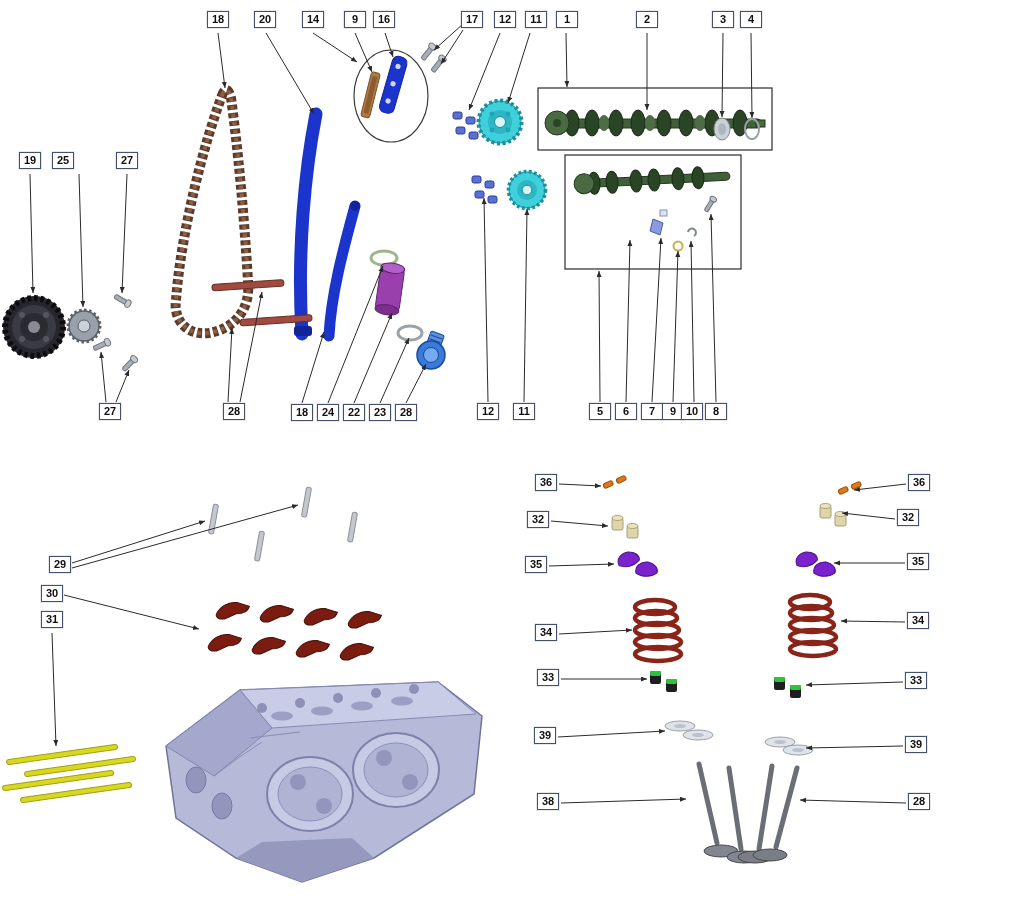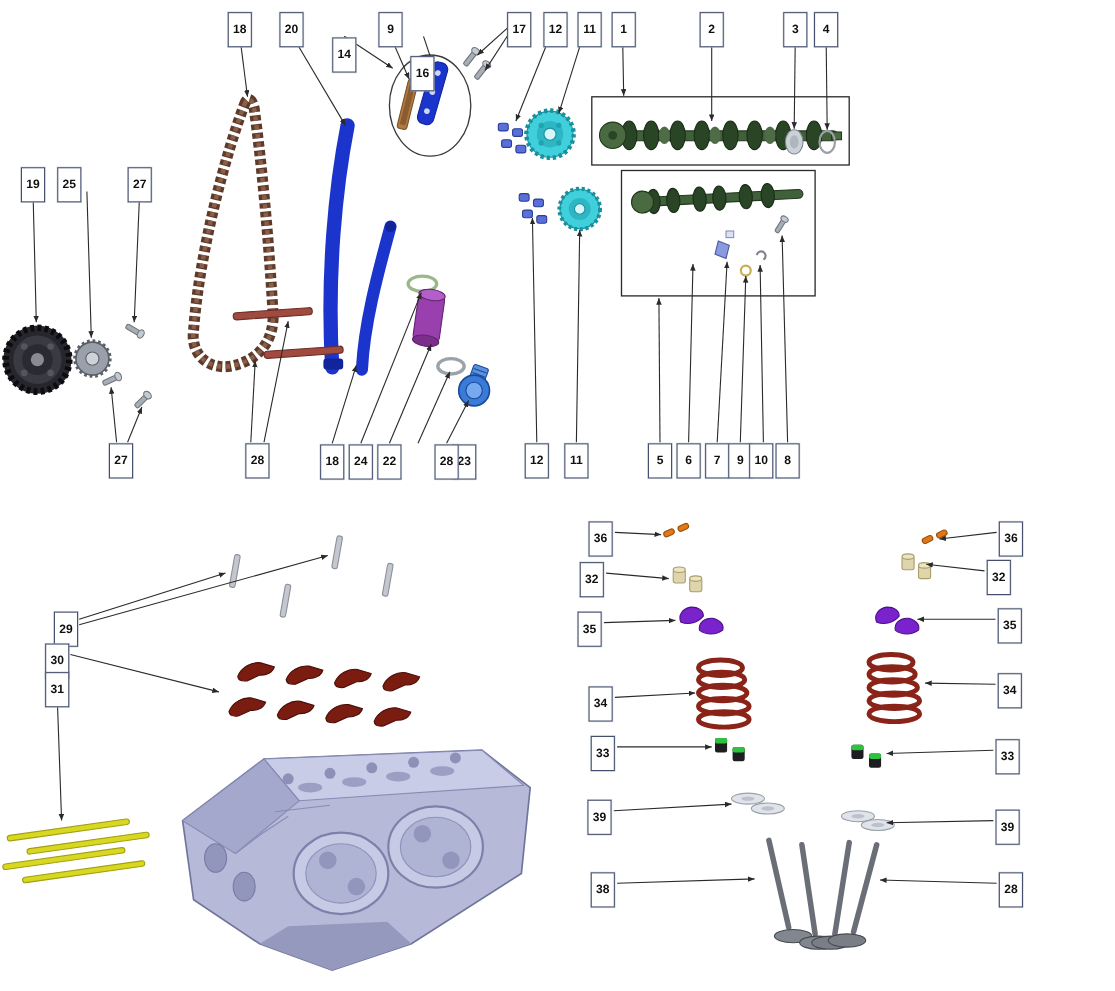--- a/index.html
+++ b/index.html
@@ -10,21 +10,21 @@
     --plug:#3a7ad8; --oring:#9ab88a; --metal:#a8aeb6; --head_body:#b6bad8; --head_edge:#70749c;
     --stud:#d8d820; --rocker:#7a1c10; --collet:#e07818; --seal_guide:#ded5ac;
     --retainer:#7a22cc; --spring:#8a2418; --seal_valve:#2ec23e; --washer:#e0e4ea; --valve:#6a6e76;
   }
   *{box-sizing:border-box}
   html,body{margin:0;padding:0;background:#fff;font-family:"Liberation Sans",sans-serif}
   .stage{position:relative;width:1014px;height:901px;background:#fff;overflow:hidden}
   .stage svg{position:absolute;left:0;top:0}
   .callout-layer{position:absolute;left:0;top:0;width:100%;height:100%;pointer-events:none}
   .callout{
-    position:absolute;min-width:22px;height:32px;padding:1px 3px;
+    position:absolute;min-width:22px;height:17px;padding:1px 3px;
     background:var(--callout_bg);border:1.5px solid var(--callout_border);
     display:flex;align-items:center;justify-content:center;
     font-size:11px;font-weight:700;color:var(--callout_text);line-height:1;
     box-shadow:0 0 0 0.5px rgba(60,70,100,.25);
   }
   .frame{fill:none;stroke:#2a2a2a;stroke-width:1.2}
   .leader{stroke:var(--leader);stroke-width:1;fill:none}
   .chain-outer{fill:none;stroke:var(--chain);stroke-width:10;stroke-dasharray:5 3}
   .chain-inner{fill:none;stroke:#8a5f48;stroke-width:4;stroke-dasharray:4 4}
   .guide-main{fill:none;stroke:var(--guide);stroke-linecap:round}
@@ -431,39 +431,39 @@
         <line x1="905" y1="622" x2="841" y2="621" class="leader" marker-end="url(#arrowhead)"></line>
         <line x1="903" y1="682" x2="806" y2="685" class="leader" marker-end="url(#arrowhead)"></line>
         <line x1="903" y1="746" x2="806" y2="748" class="leader" marker-end="url(#arrowhead)"></line>
         <line x1="906" y1="803" x2="800" y2="800" class="leader" marker-end="url(#arrowhead)"></line>
       </g>
 </svg>
 
 <div class="callout-layer">
       <div class="callout" style="left: 207px; top: 11px;">18</div>
       <div class="callout" style="left: 254px; top: 11px;">20</div>
-      <div class="callout" style="left: 302px; top: 11px; margin-top: 23px;">14</div>
+      <div class="callout" style="left: 302px; top: 11px;">14</div>
       <div class="callout" style="left: 344px; top: 11px;">9</div>
-      <div class="callout" style="left: 373px; top: 11px; margin-top: 40px;">16</div>
+      <div class="callout" style="left: 373px; top: 11px;">16</div>
       <div class="callout" style="left: 461px; top: 11px;">17</div>
       <div class="callout" style="left: 494px; top: 11px;">12</div>
       <div class="callout" style="left: 525px; top: 11px;">11</div>
       <div class="callout" style="left: 556px; top: 11px;">1</div>
       <div class="callout" style="left: 636px; top: 11px;">2</div>
       <div class="callout" style="left: 712px; top: 11px;">3</div>
       <div class="callout" style="left: 740px; top: 11px;">4</div>
       <div class="callout" style="left: 19px; top: 152px;">19</div>
       <div class="callout" style="left: 52px; top: 152px;">25</div>
       <div class="callout" style="left: 116px; top: 152px;">27</div>
       <div class="callout" style="left: 99px; top: 403px;">27</div>
       <div class="callout" style="left: 223px; top: 403px;">28</div>
       <div class="callout" style="left: 291px; top: 404px;">18</div>
       <div class="callout" style="left: 317px; top: 404px;">24</div>
       <div class="callout" style="left: 343px; top: 404px;">22</div>
-      <div class="callout" style="left: 369px; top: 404px; margin-left: 42px;">23</div>
+      <div class="callout" style="left: 369px; top: 404px;">23</div>
       <div class="callout" style="left: 395px; top: 404px;">28</div>
       <div class="callout" style="left: 477px; top: 403px;">12</div>
       <div class="callout" style="left: 513px; top: 403px;">11</div>
       <div class="callout" style="left: 589px; top: 403px;">5</div>
       <div class="callout" style="left: 615px; top: 403px;">6</div>
       <div class="callout" style="left: 641px; top: 403px;">7</div>
       <div class="callout" style="left: 662px; top: 403px;">9</div>
       <div class="callout" style="left: 681px; top: 403px;">10</div>
       <div class="callout" style="left: 705px; top: 403px;">8</div>
       <div class="callout" style="left: 49px; top: 556px;">29</div>

